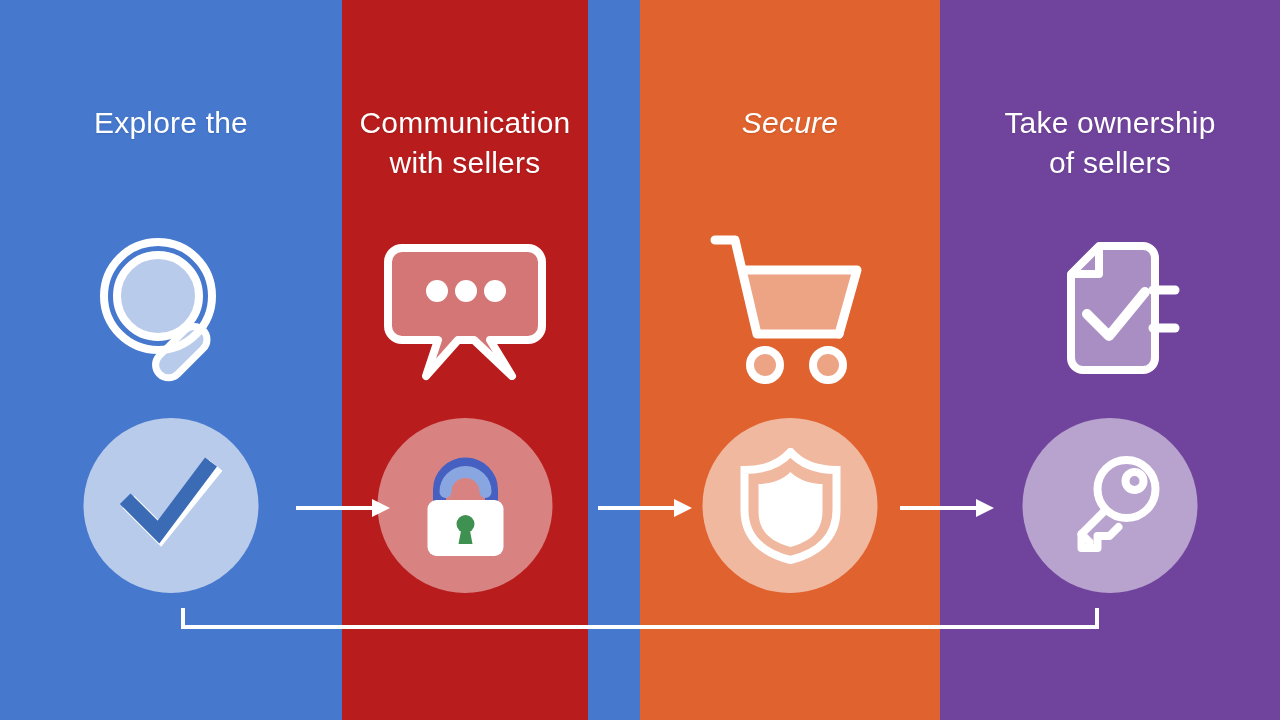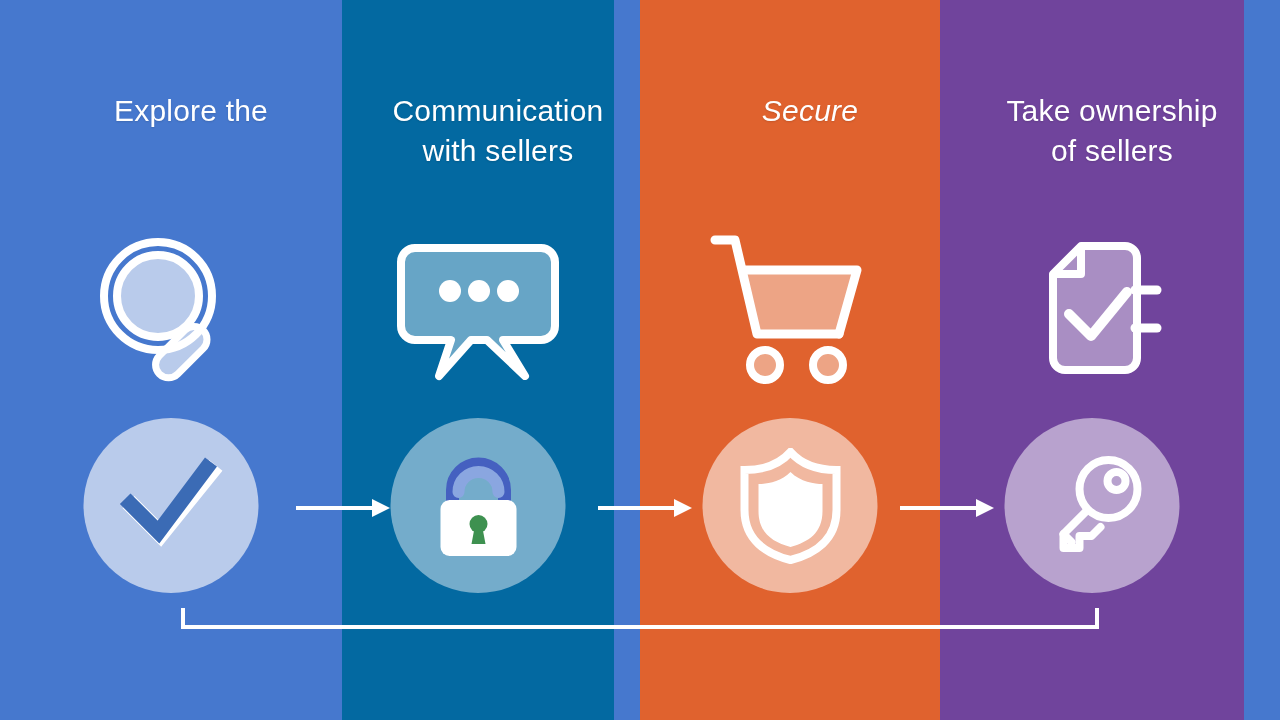--- a/index.html
+++ b/index.html
@@ -9,36 +9,35 @@
     font-family:"Liberation Sans", sans-serif;
     background:#4678ce;
   }
   #stage {
     position:relative; width:1280px; height:720px; overflow:hidden;
   }
   .band {
     position:absolute; top:0; height:720px;
   }
   #band-0 { left:0px;   width:342px; background:#4678ce; }
-  #band-1 { left:342px; width:272px; background:#0369a1; }
+  #band-1 { left:342px; width:246px; background:#b91c1c; }
   #band-2 { left:640px; width:300px; background:#e0622e;font-style:italic; }
-  #band-3 { left:940px; width:304px; background:#70449c; }
+  #band-3 { left:940px; width:340px; background:#70449c; }
 
   
   .heading {
-    position:absolute; top:91px; width:100%;
+    position:absolute; top:103px; width:100%;
     text-align:center;
     color:#ffffff;
     font-size:30px;
     line-height:40px;
     font-weight:400;
     letter-spacing:0.2px;
     text-shadow:0 1px 2px rgba(0,0,0,0.13);
     padding:0 8px;
-    margin-left:20px;
   }
   .heading .l1, .heading .l2 { display:block; white-space:nowrap; }
 
   
   .topicon {
     position:absolute; top:228px; left:50%;
     transform:translateX(-50%);
     width:170px; height:165px;
   }
   .topicon svg { width:100%; height:100%; display:block; }

